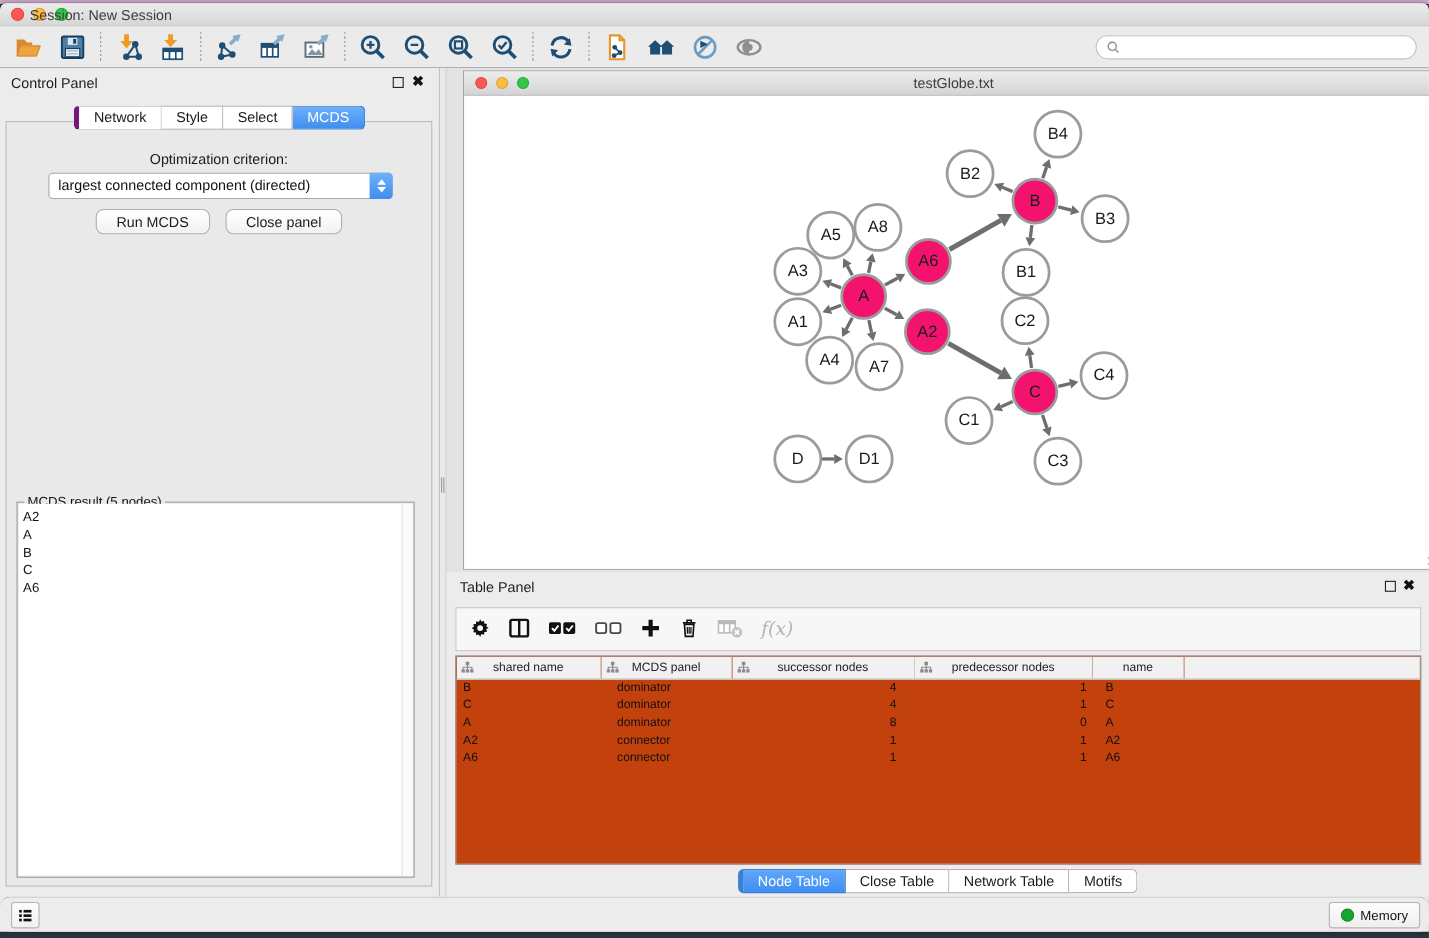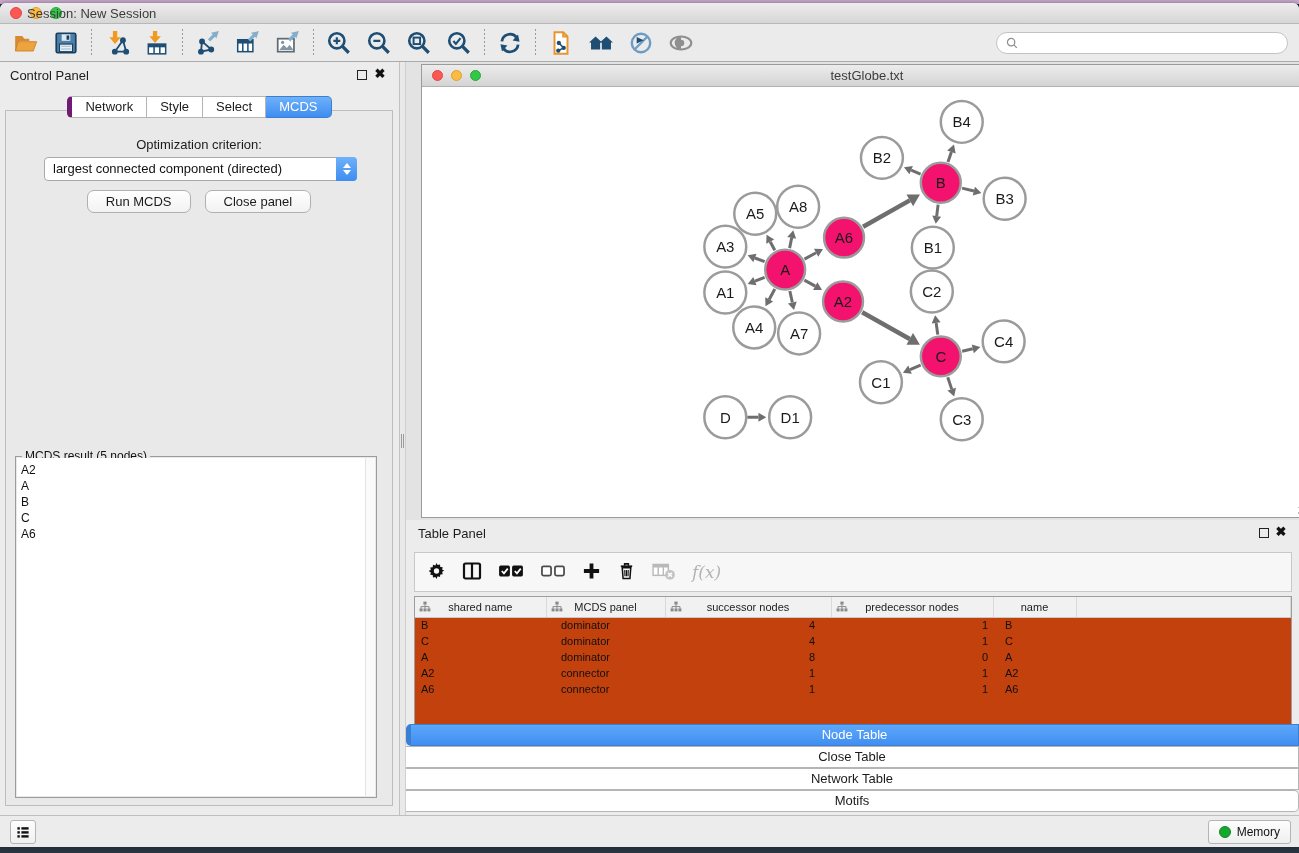--- a/index.html
+++ b/index.html
@@ -135,21 +135,21 @@
   td.c2 { padding-left:15px; }
   td.c3 { text-align:right; padding-right:16px; }
   td.c4 { text-align:right; padding-right:5px; }
   td.c5 { padding-left:12px; }
 
   .tp-tabs { bottom:3px; }
   .tp-tabs .seg-tab.selected { background:linear-gradient(#5ea7f9,#3f8ef2); }
 
   
   .statusbar { position:absolute; left:0; right:0; bottom:0; height:32px;
-    background:#ececec; border-top:1px solid #bfbfbf; }
+    background:#ececec; border-top:1px solid #bfbfbf;border-radius:9px; }
   .list-btn { position:absolute; left:10px; top:4px; width:26px; height:24px;
     background:linear-gradient(#fdfdfd,#f0f0f0); border:1px solid #b5b5b5;
     border-radius:3px; display:flex; align-items:center; justify-content:center; }
   .list-btn svg { width:16px; height:16px; }
   .memory-btn { position:absolute; right:8px; top:4px; height:24px; padding:0 10px;
     background:linear-gradient(#fdfdfd,#efefef); border:1px solid #b5b5b5; border-radius:3px;
     display:flex; align-items:center; gap:6px; font-size:12px; color:#111; }
   .memory-dot { width:12px; height:12px; border-radius:50%; background:#17a62e;
     border:1px solid #0f8a22; }
 
@@ -619,21 +619,21 @@
                   <td class="c1">A6</td>
                   <td class="c2">connector</td>
                   <td class="c3">1</td>
                   <td class="c4">1</td>
                   <td class="c5">A6</td>
                   <td></td>
                 </tr>
               </tbody>
             </table>
         </div>
-        <div class="seg-tabs tp-tabs" id="tp-tabs" style="position:absolute;flex-direction:column;">
+        <div class="seg-tabs tp-tabs" id="tp-tabs" style="position:absolute;">
             <button class="seg-tab selected">Node Table</button>
             <button class="seg-tab">Close Table</button>
             <button class="seg-tab">Network Table</button>
             <button class="seg-tab">Motifs</button>
           </div>
       </div>
     </div>
 
     <div class="statusbar">
       <button class="list-btn">

